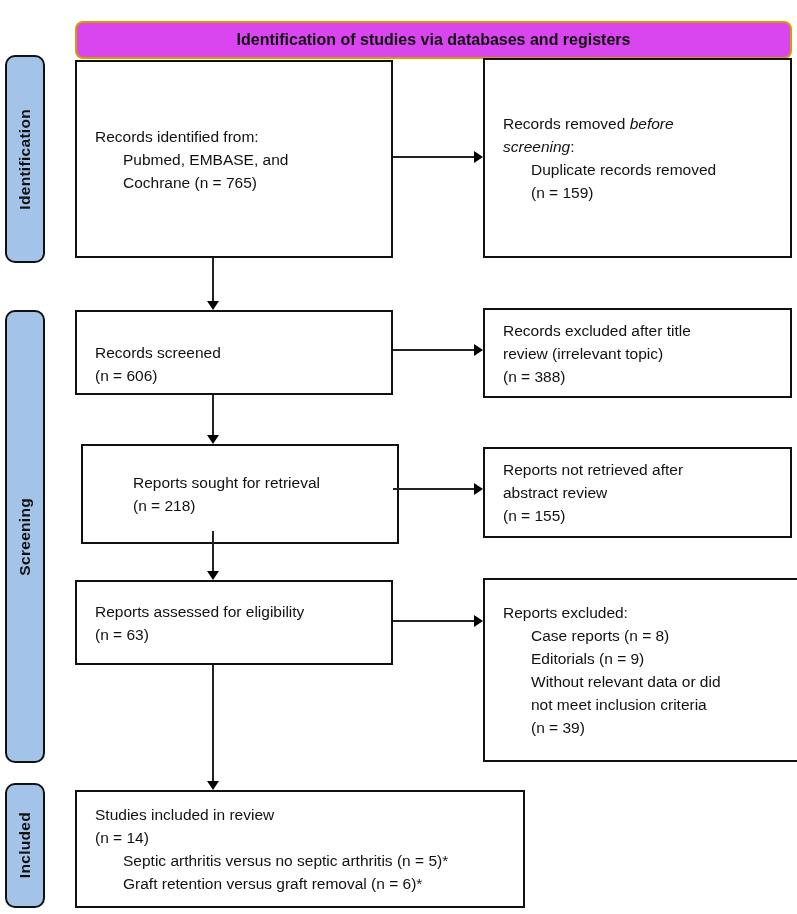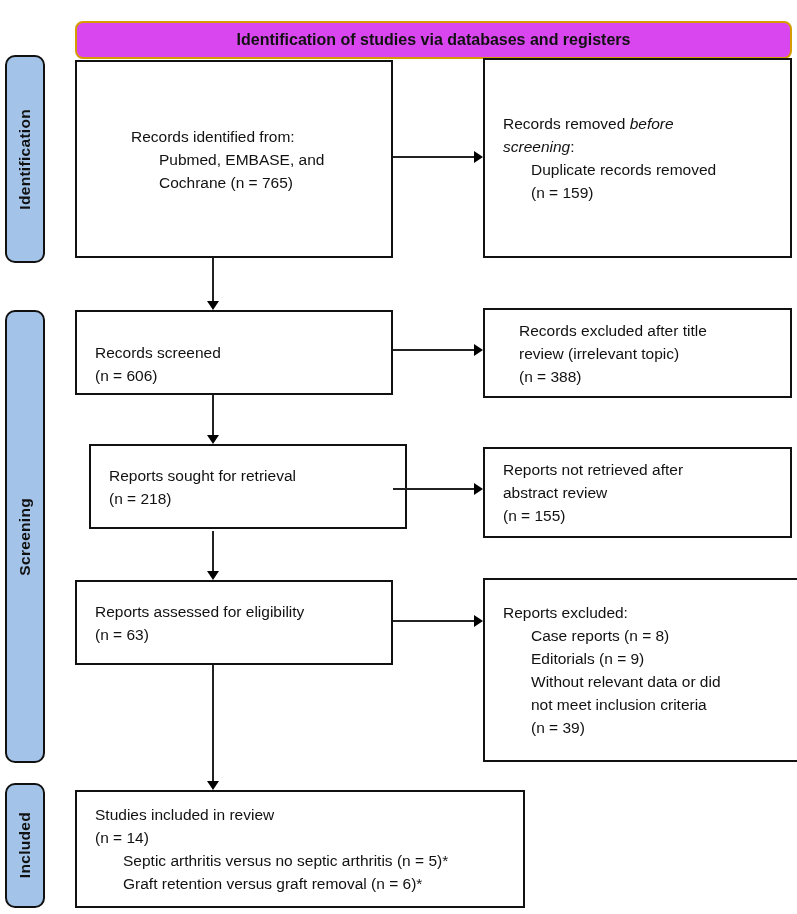--- a/index.html
+++ b/index.html
@@ -58,36 +58,36 @@
   <div class="side" style="top:55px; height:208px;">
     <span>Identification</span>
   </div>
   <div class="side" style="top:310px; height:453px;">
     <span>Screening</span>
   </div>
   <div class="side" style="top:783px; height:125px;">
     <span>Included</span>
   </div>
 
-  <div class="box" style="left:75px; top:60px; width:318px; height:198px;padding-left:36px;">
+  <div class="box" style="left:75px; top:60px; width:318px; height:198px;">
     <div class="txt">
       <div class="ln">Records identified from:</div>
       <div class="ln ind">Pubmed, EMBASE, and</div>
       <div class="ln ind">Cochrane (n = 765)</div>
     </div>
   </div>
 
   <div class="box" style="left:75px; top:310px; width:318px; height:85px;align-items:flex-end;">
     <div class="txt">
       <div class="ln">Records screened</div>
       <div class="ln">(n = 606)</div>
     </div>
   </div>
 
-  <div class="box" style="left:89px; top:444px; width:318px; height:85px;">
+  <div class="box" style="left:81px; top:444px; width:318px; height:100px;padding-left:32px;">
     <div class="txt">
       <div class="ln">Reports sought for retrieval</div>
       <div class="ln">(n = 218)</div>
     </div>
   </div>
 
   <div class="box" style="left:75px; top:580px; width:318px; height:85px;">
     <div class="txt">
       <div class="ln">Reports assessed for eligibility</div>
       <div class="ln">(n = 63)</div>
@@ -105,21 +105,21 @@
 
   <div class="box" style="left:483px; top:58px; width:309px; height:200px;">
     <div class="txt">
       <div class="ln"><span>Records removed </span><em>before</em></div>
       <div class="ln"><em>screening</em><span>:</span></div>
       <div class="ln ind">Duplicate records removed</div>
       <div class="ln ind">(n = 159)</div>
     </div>
   </div>
 
-  <div class="box" style="left:483px; top:308px; width:309px; height:90px;padding-left:16px;">
+  <div class="box" style="left:483px; top:308px; width:309px; height:90px;">
     <div class="txt">
       <div class="ln">Records excluded after title</div>
       <div class="ln">review (irrelevant topic)</div>
       <div class="ln">(n = 388)</div>
     </div>
   </div>
 
   <div class="box" style="left:483px; top:447px; width:309px; height:91px;">
     <div class="txt">
       <div class="ln">Reports not retrieved after</div>

